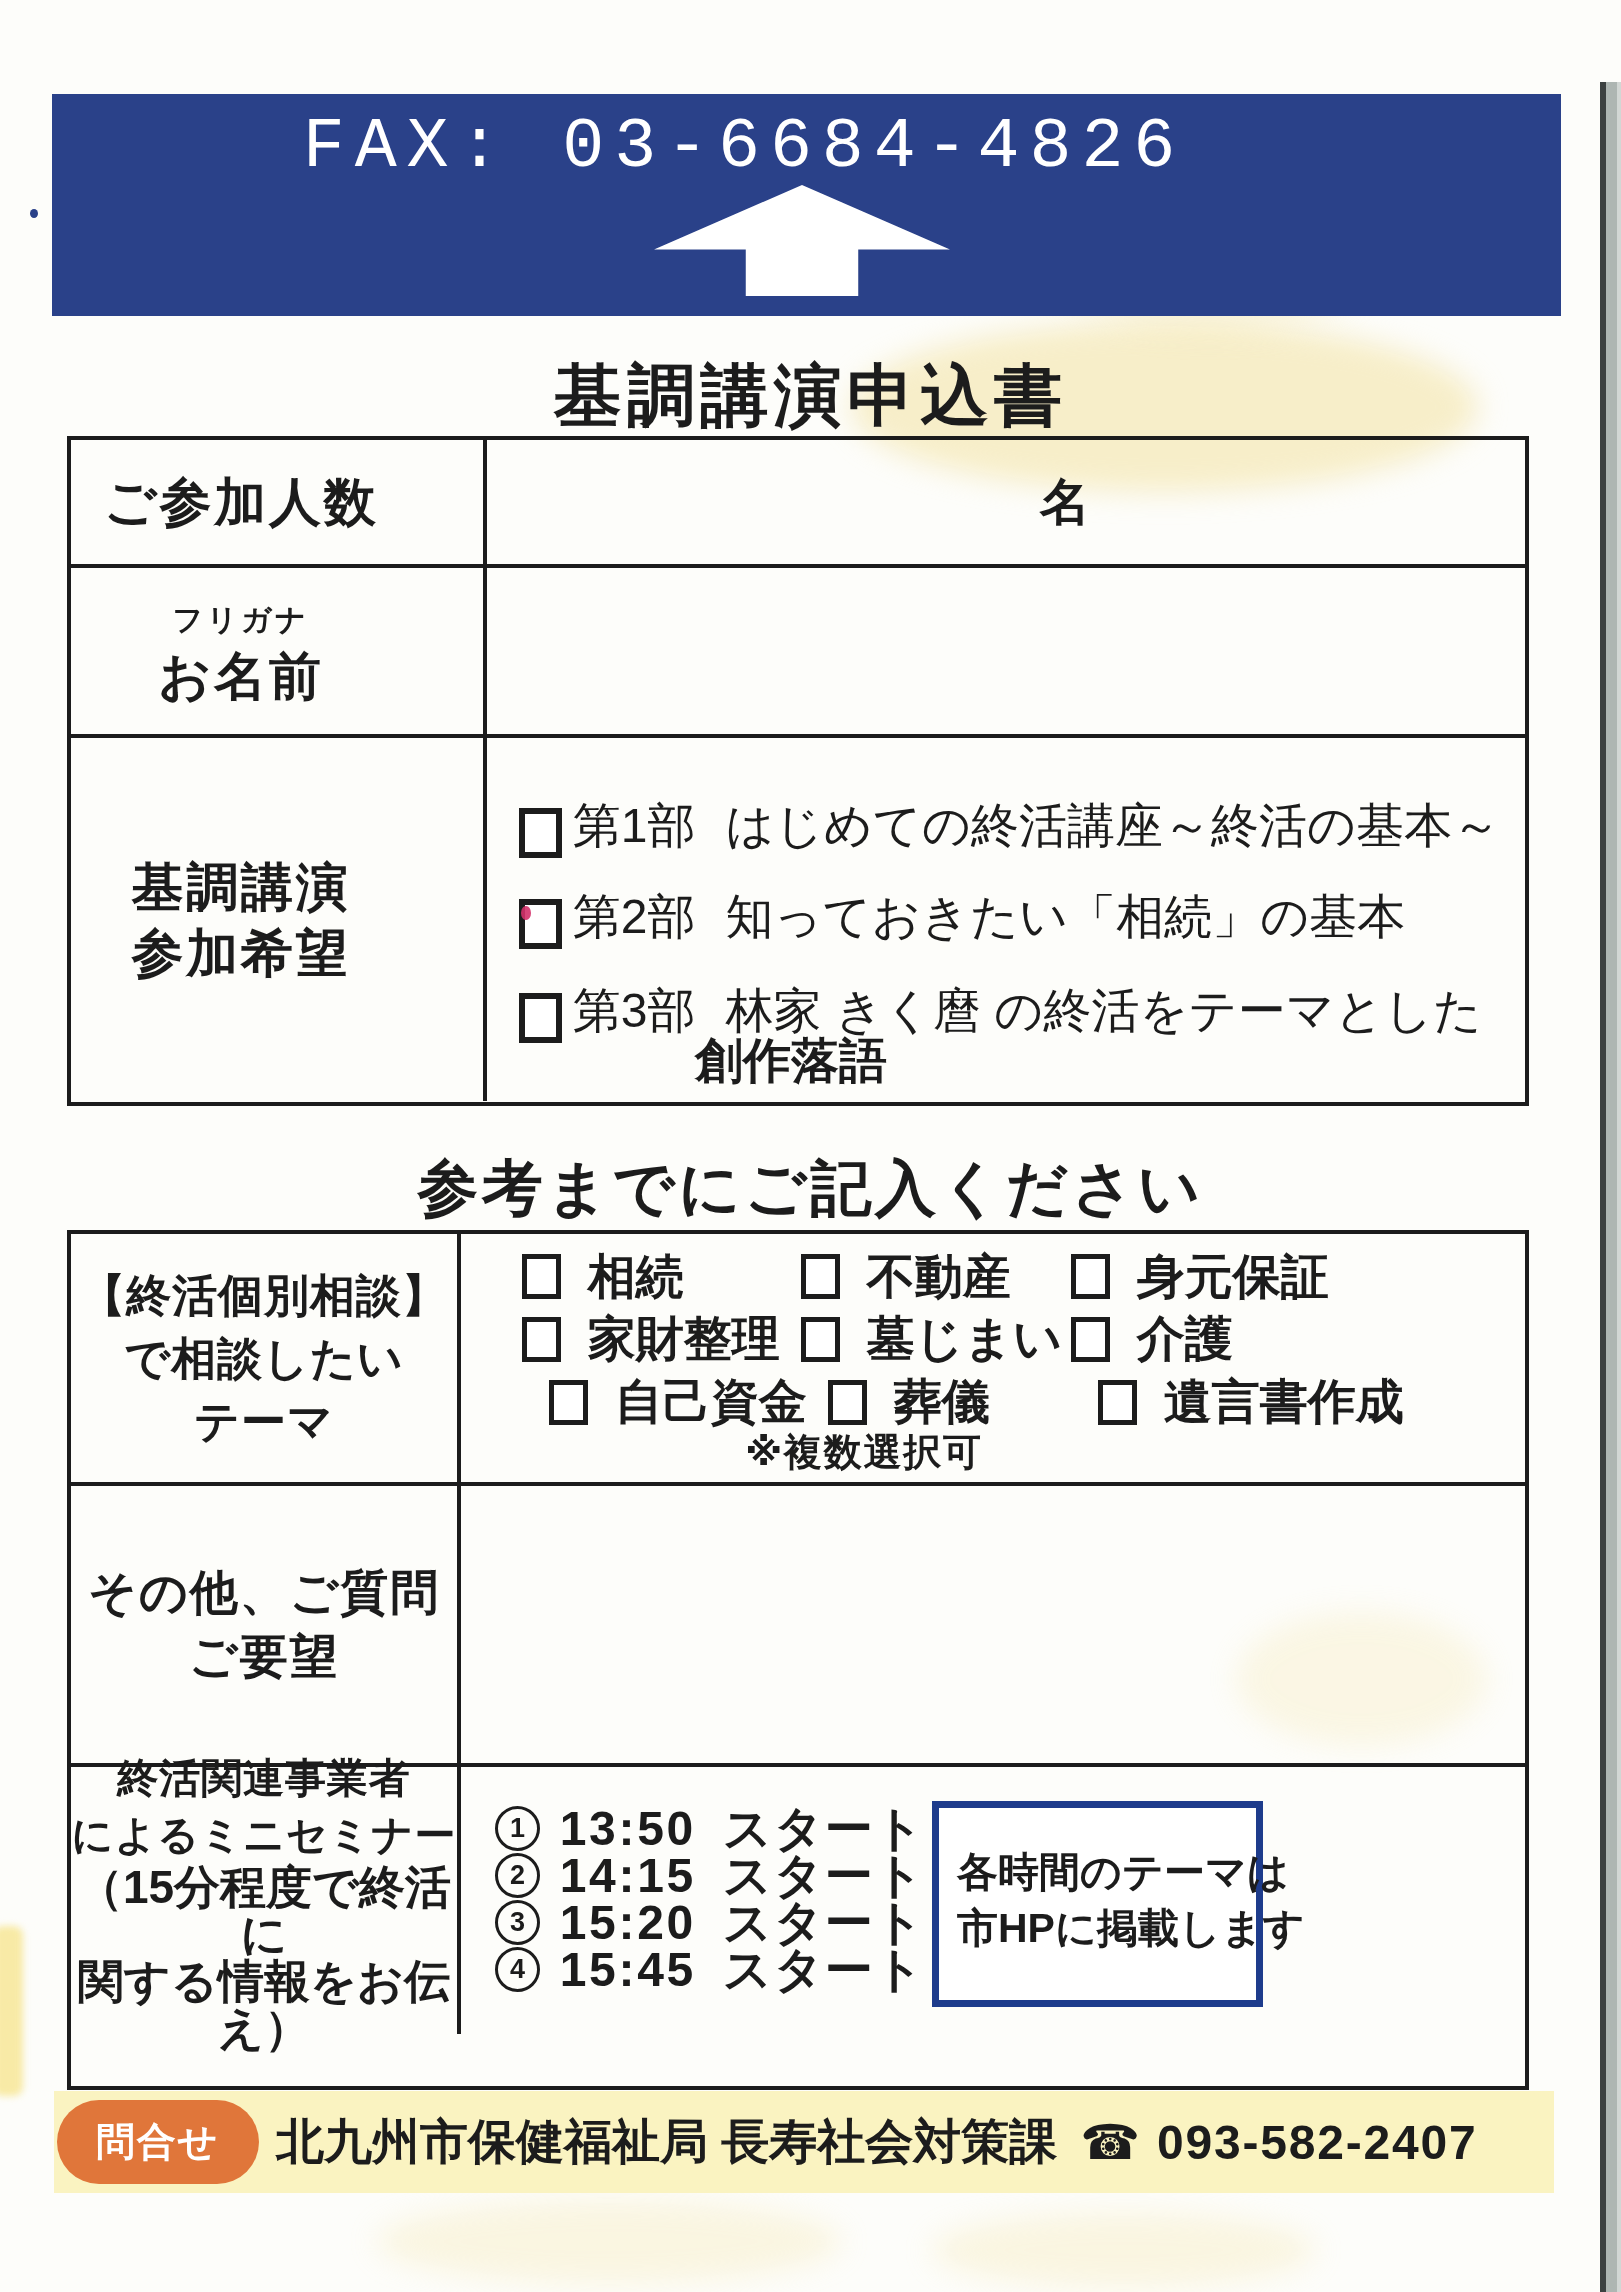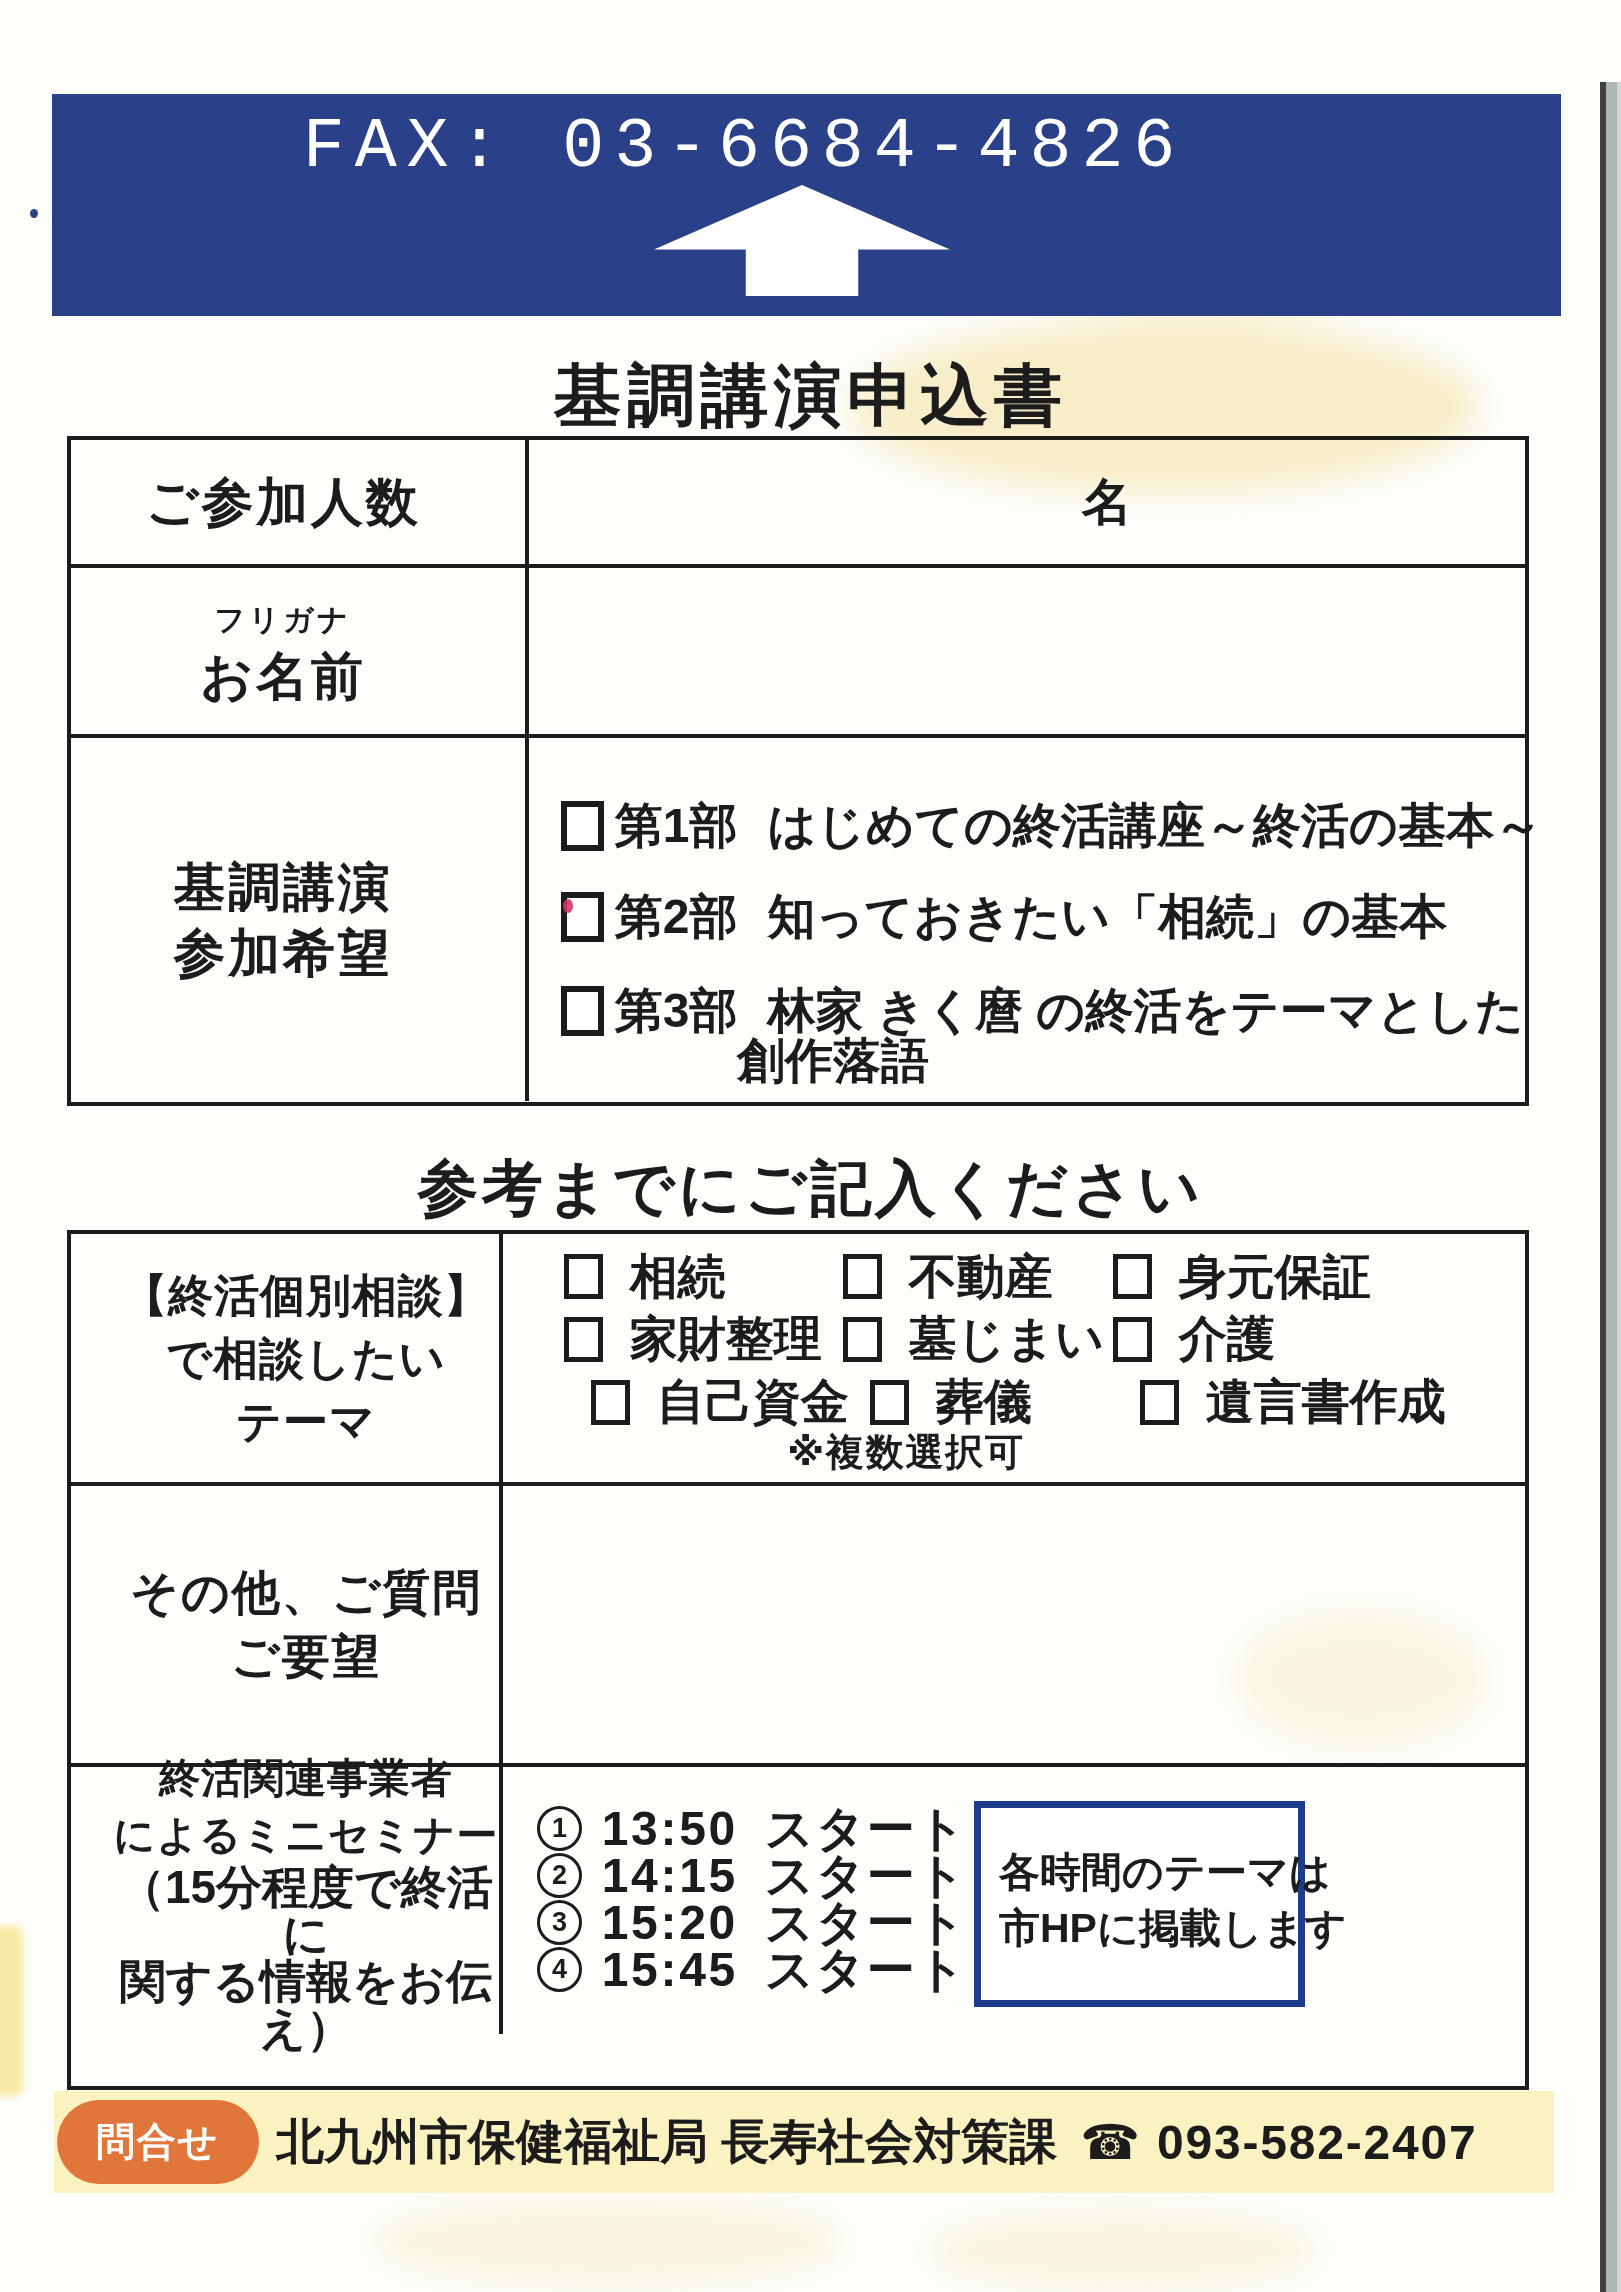--- a/index.html
+++ b/index.html
@@ -28,31 +28,31 @@
     font-size:68px;font-weight:bold;letter-spacing:5.4px;z-index:2;}
   .h-sub{position:absolute;top:1148px;left:0;width:1621px;text-align:center;
     font-size:61px;font-weight:bold;letter-spacing:3.6px;z-index:2;}
   
   .tbl{position:absolute;left:67px;width:1462px;border:4.5px solid var(--ink);box-sizing:border-box;z-index:2;}
   #t1{top:436px;height:670px;}
   #t2{top:1230px;height:860px;}
   .row{box-sizing:border-box;display:flex;}
   .row+.row{border-top:4.5px solid var(--ink);}
   .lc{box-sizing:border-box;border-right:4.5px solid var(--ink);display:flex;flex-direction:column;
-      align-items:center;justify-content:center;text-align:center;flex:none;margin-left:42px;}
+      align-items:center;justify-content:center;text-align:center;flex:none;}
   #t1 .lc{width:416px;padding-right:72px;}
   #t2 .lc{width:390px;}
   .rc{position:relative;flex:1;min-width:0;}
   
   .lbl-big{font-size:52px;font-weight:bold;letter-spacing:2.7px;line-height:66px;}
   .furi{font-size:30px;font-weight:bold;letter-spacing:3.6px;margin-bottom:9px;}
   .name-val{position:absolute;left:553px;top:50%;transform:translateY(-50%);
     font-size:50px;font-weight:bold;}
-  .opt{position:absolute;left:32px;display:flex;align-items:center;
-    font-size:48px;font-weight:bold;white-space:nowrap;}
+  .opt{position:absolute;left:32px;display:flex;align-items:flex-end;
+    font-size:48px;font-weight:normal;white-space:nowrap;}
   .opt .part{margin-right:30px;}
   .opt-cont{position:absolute;left:208px;font-size:48px;font-weight:bold;}
   .cb{display:inline-block;width:43px;height:50px;border:6.3px solid var(--ink);
     box-sizing:border-box;margin-right:10.7px;position:relative;flex:none;background:#fff;}
   .cb .mark{position:absolute;left:-3.6px;top:0.9px;width:9.9px;height:14.3px;border-radius:50%;
     background:#d4326a;opacity:.9;}
   
   .lbl-med{font-size:45px;font-weight:bold;line-height:63px;letter-spacing:0.9px;}
   .lbl-q{font-size:48px;font-weight:bold;line-height:64px;letter-spacing:1.8px;}
   .theme-row{position:absolute;left:61px;display:flex;align-items:center;}

